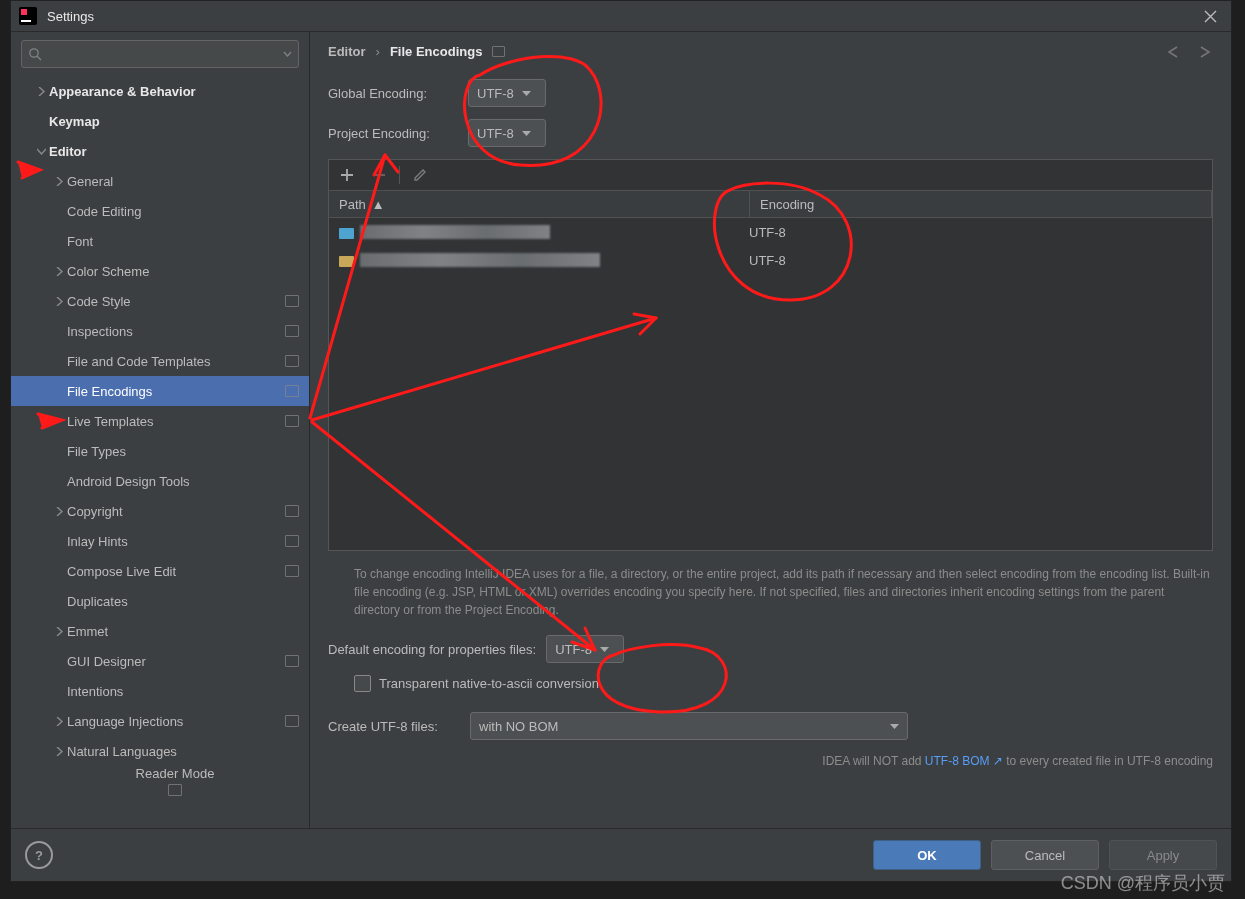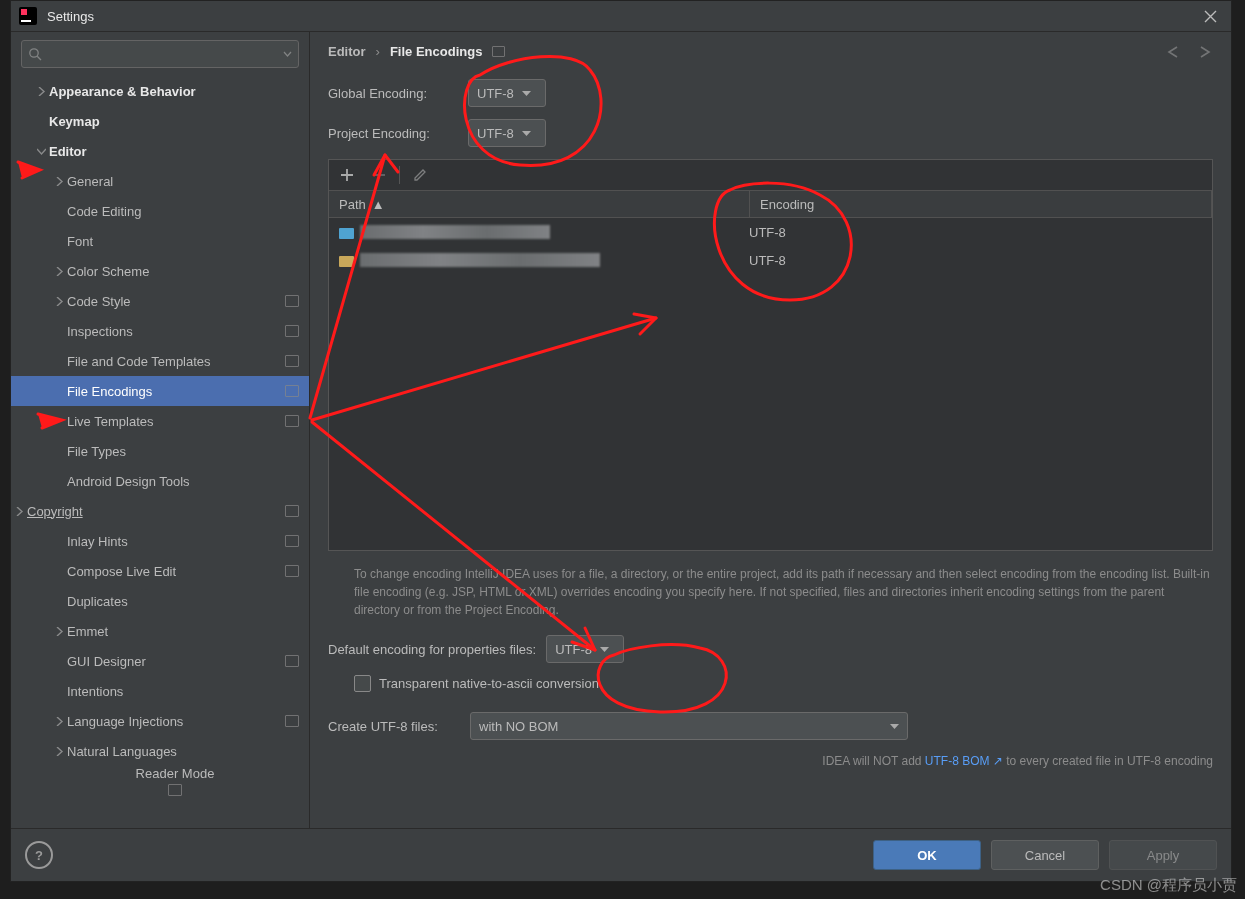--- a/index.html
+++ b/index.html
@@ -53,21 +53,21 @@
   .chk{display:flex;align-items:center;gap:8px;margin:6px 0 14px 26px;}
   .chkbox{width:15px;height:15px;border:1px solid #888;border-radius:2px;cursor:pointer;background:#45494a;}
   .note{color:var(--fg-dim);font-size:12px;margin:8px 0 0 140px;text-align:right;}
   .note a{color:var(--link);text-decoration:none;}
   .footer{height:52px;border-top:1px solid #2a2a2a;display:flex;align-items:center;padding:0 14px;gap:10px;}
   .footer .q{width:24px;height:24px;border:2px solid #9a9a9a;border-radius:50%;display:flex;align-items:center;justify-content:center;color:#9a9a9a;font-weight:700;cursor:pointer;}
   .footer .spacer{flex:1;}
   .btn{height:28px;min-width:78px;border:1px solid #5e6060;border-radius:3px;background:var(--bg4);display:inline-flex;align-items:center;justify-content:center;cursor:pointer;padding:0 14px;text-align:center;}
   .btn.primary{background:var(--btn-blue-h);border-color:#3d6185;font-weight:600;color:#fff;}
   .btn.disabled{opacity:.6;cursor:default;}
-  .watermark{position:absolute;right:8px;bottom:4px;color:rgba(230,230,230,.55);font-size:15px;pointer-events:none;}
+  .watermark{position:absolute;right:20px;bottom:4px;color:rgba(230,230,230,.55);font-size:18px;pointer-events:none;}
   .red-annot{position:absolute;pointer-events:none;}
   svg{display:block;}
 </style>
 </head>
 <body>
 
 <div class="dialog">
 
   <div class="titlebar">
     <span class="appicon">
@@ -177,21 +177,21 @@
             <span class="badge"></span>
           </div>
           <div class="node" style="padding-left: 40px;">
             <span class="chev"></span>
             <span class="label">File Types</span>
           </div>
           <div class="node" style="padding-left: 40px;">
             <span class="chev"></span>
             <span class="label">Android Design Tools</span>
           </div>
-          <div class="node" style=" text-decoration: underline;">
+          <div class="node" style="padding-left: 40px;">
             <span class="chev">
               <svg width="9" height="9" viewBox="0 0 9 9">
                 <path d="M2 0 L7 4.5 L2 9" stroke="#aaa" stroke-width="1.4" fill="none"></path>
               </svg>
             </span>
             <span class="label">Copyright</span>
             <span class="badge"></span>
           </div>
           <div class="node" style="padding-left: 40px;">
             <span class="chev"></span>

